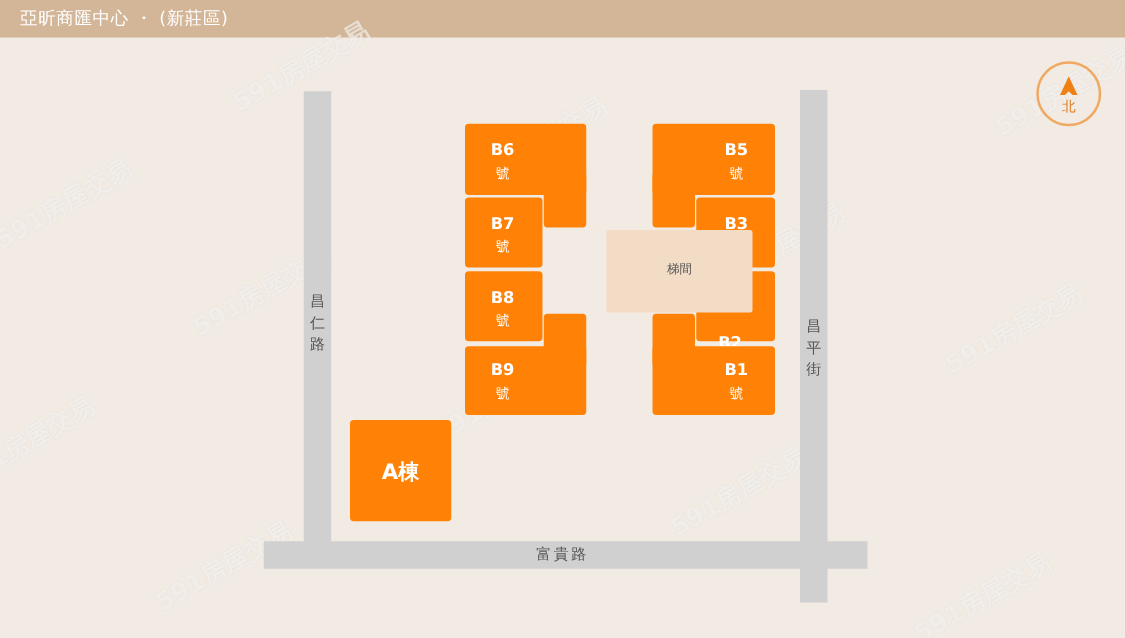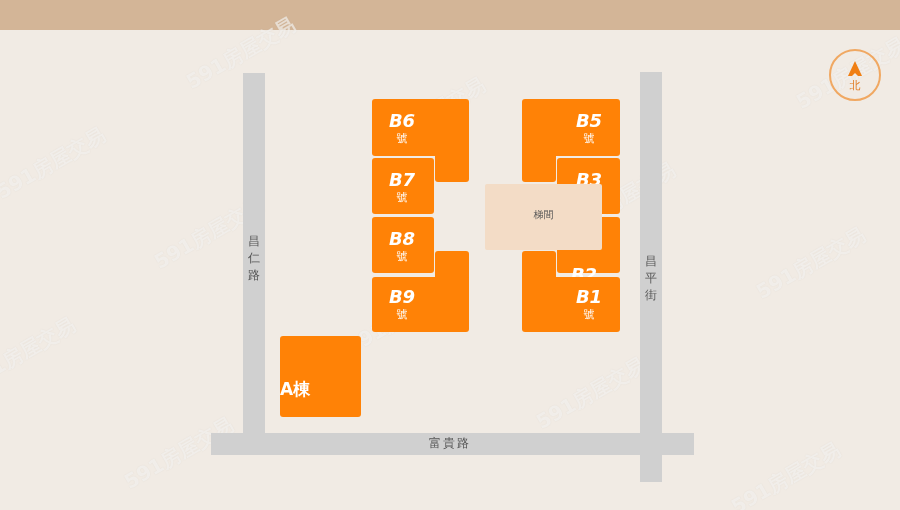--- a/index.html
+++ b/index.html
@@ -6,36 +6,37 @@
   html, body { width: 900px; height: 510px; overflow: hidden; }
   body { background: #f1ebe4; font-family: "DejaVu Sans", sans-serif; position: relative; }
   .header { position: absolute; left: 0; top: 0; width: 900px; height: 30px; background: #d3b597; }
   .title { position: absolute; left: 16px; top: 6px; font-size: 14px; color: #ffffff; letter-spacing: 0.5px; }
   .site { position: absolute; right: 32px; top: 9px; font-size: 10px; color: #ffffff; font-family: "DejaVu Serif", serif; }
   .road { position: absolute; background: #d0d0d0; }
   .road-label { position: absolute; color: #555; font-size: 12px; line-height: 17px; text-align: center; }
   .vlabel { width: 14px; }
   .blk { position: absolute; background: #ff8206; border-radius: 3px; }
   .bl { position: absolute; color: #fff; text-align: center; width: 60px; }
-  .bl .n { font-size: 18px; font-weight: bold; display: block; line-height: 20px; font-style: italic; }
+  .bl .n { font-size: 13px; font-weight: bold; display: block; line-height: 20px; }
   .bl .s { font-size: 11px; display: block; line-height: 16px; }
   .stair { position: absolute; background: #f3dcc6; border-radius: 2px; margin-left: 48px; }
   .stair span { position: absolute; left: 0; right: 0; top: 24px; text-align: center; font-size: 10px; color: #555; }
   .abld { position: absolute; left: 280px; top: 336px; width: 81px; height: 81px; background: #ff8206; border-radius: 3px; }
-  .abld span { position: absolute; left: 0; right: 0; top: 42px; text-align: left; color: #fff; font-size: 17px; font-weight: bold; }
+  .abld span { position: absolute; left: 0; right: 0; top: 30px; text-align: center; color: #fff; font-size: 17px; font-weight: bold; }
   .compass { position: absolute; left: 829px; top: 49px; width: 52px; height: 52px; border: 2px solid #f0a862; border-radius: 50%; }
   .arrow { position: absolute; left: 17px; top: 10px; width: 0; height: 0; border-left: 7px solid transparent; border-right: 7px solid transparent; border-bottom: 15px solid #f07f14; }
   .arrow-notch { position: absolute; left: 20px; top: 22px; width: 0; height: 0; border-left: 4px solid transparent; border-right: 4px solid transparent; border-bottom: 4px solid #f1ebe4; }
   .north { position: absolute; left: 0; right: 0; top: 27px; text-align: center; font-size: 11px; color: #e07a20; }
   .wm { position: absolute; color: rgba(255,255,255,0.55); font-size: 20px; font-weight: bold; transform: rotate(-30deg); white-space: nowrap; pointer-events: none; text-shadow: 0 0 1px rgba(190,180,170,0.35); }
 </style>
 </head>
 <body>
 
 <div class="header">
+  <div class="title">亞昕商匯中心 ・ (新莊區)</div>
 </div>
 
 <div class="wm" style="left:180px;top:40px;">591房屋交易</div>
 <div class="wm" style="left:-10px;top:150px;">591房屋交易</div>
 <div class="wm" style="left:148px;top:220px;">591房屋交易</div>
 <div class="wm" style="left:370px;top:100px;">591房屋交易</div>
 <div class="wm" style="left:560px;top:185px;">591房屋交易</div>
 <div class="wm" style="left:340px;top:305px;">591房屋交易</div>
 <div class="wm" style="left:530px;top:380px;">591房屋交易</div>
 <div class="wm" style="left:750px;top:250px;">591房屋交易</div>

